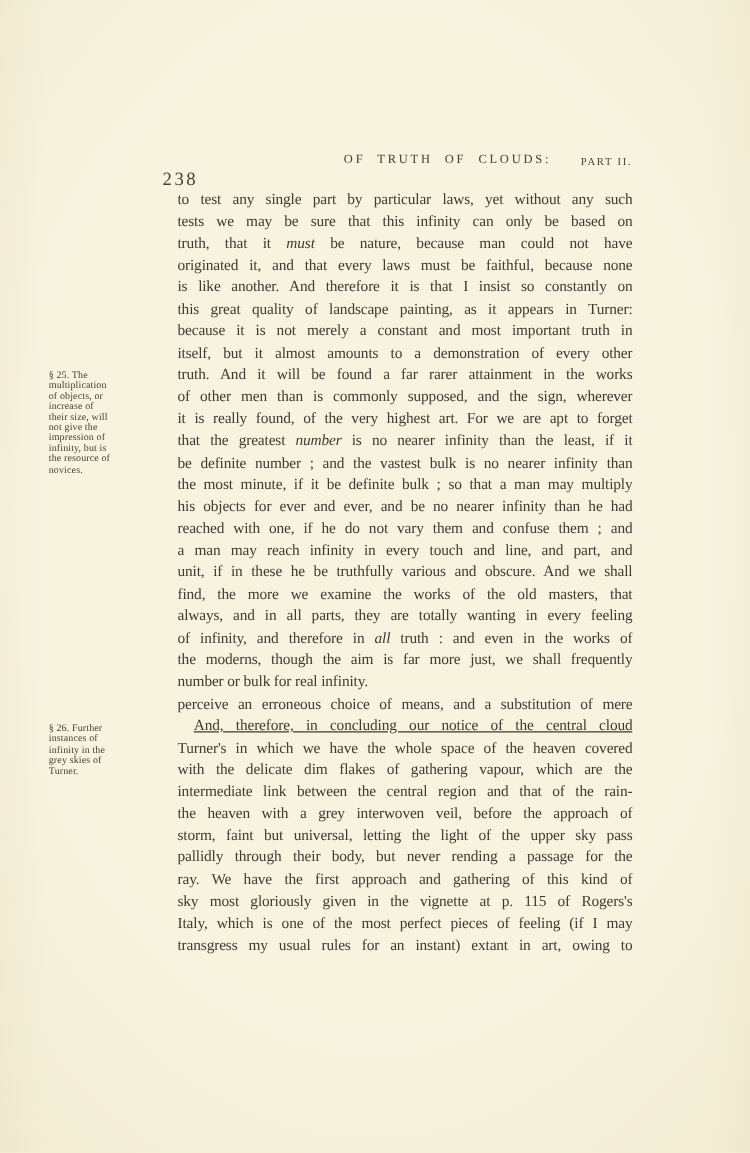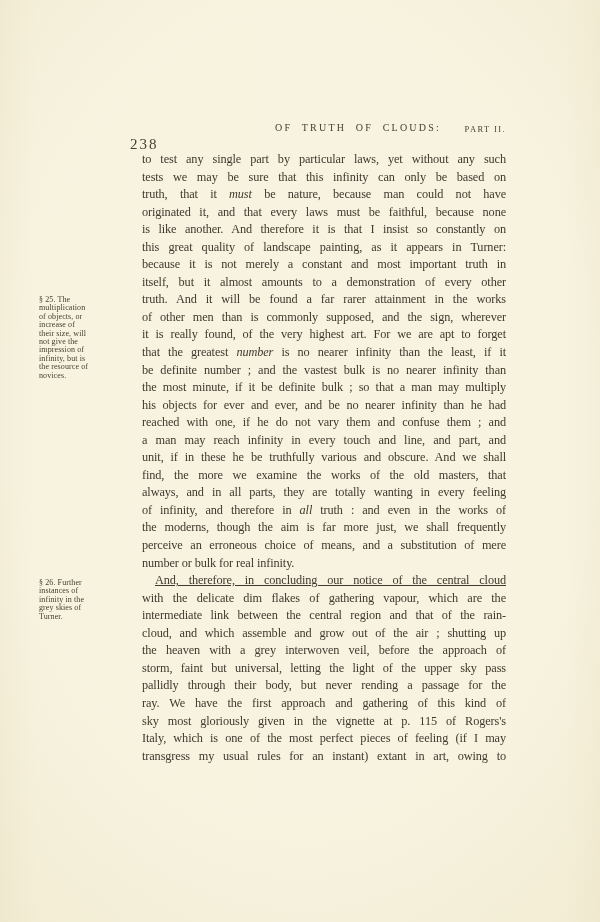--- a/index.html
+++ b/index.html
@@ -117,28 +117,28 @@
       <div class="line"><span>be definite number ; and the vastest bulk is no nearer infinity than</span></div>
       <div class="line"><span>the most minute, if it be definite bulk ; so that a man may multiply</span></div>
       <div class="line"><span>his objects for ever and ever, and be no nearer infinity than he had</span></div>
       <div class="line"><span>reached with one, if he do not vary them and confuse them ; and</span></div>
       <div class="line"><span>a man may reach infinity in every touch and line, and part, and</span></div>
       <div class="line"><span>unit, if in these he be truthfully various and obscure.  And we shall</span></div>
       <div class="line"><span>find, the more we examine the works of the old masters, that</span></div>
       <div class="line"><span>always, and in all parts, they are totally wanting in every feeling</span></div>
       <div class="line"><span>of infinity, and therefore in </span><span class="it">all</span><span> truth : and even in the works of</span></div>
       <div class="line"><span>the moderns, though the aim is far more just, we shall frequently</span></div>
+      <div class="line no-just"><span>number or bulk for real infinity.</span></div>
       <div class="line"><span>perceive an erroneous choice of means, and a substitution of mere</span></div>
-      <div class="line no-just"><span>number or bulk for real infinity.</span></div>
     </div>
     <div class="para">
       <div class="line indent"><span>And, therefore, in concluding our notice of the central cloud</span></div>
+      <div class="line"><span>Turner's in which we have the whole space of the heaven covered</span></div>
       <div class="line"><span>with the delicate dim flakes of gathering vapour, which are the</span></div>
       <div class="line"><span>intermediate link between the central region and that of the rain-</span></div>
-      <div class="line"><span>cloud, and which assemble and grow out of the air ; shutting up</span></div>
       <div class="line"><span>the heaven with a grey interwoven veil, before the approach of</span></div>
       <div class="line"><span>storm, faint but universal, letting the light of the upper sky pass</span></div>
       <div class="line"><span>pallidly through their body, but never rending a passage for the</span></div>
       <div class="line"><span>ray.  We have the first approach and gathering of this kind of</span></div>
       <div class="line"><span>sky most gloriously given in the vignette at p. 115 of Rogers's</span></div>
       <div class="line"><span>Italy, which is one of the most perfect pieces of feeling (if I may</span></div>
       <div class="line"><span>transgress my usual rules for an instant) extant in art, owing to</span></div>
     </div>
   </div>
 

